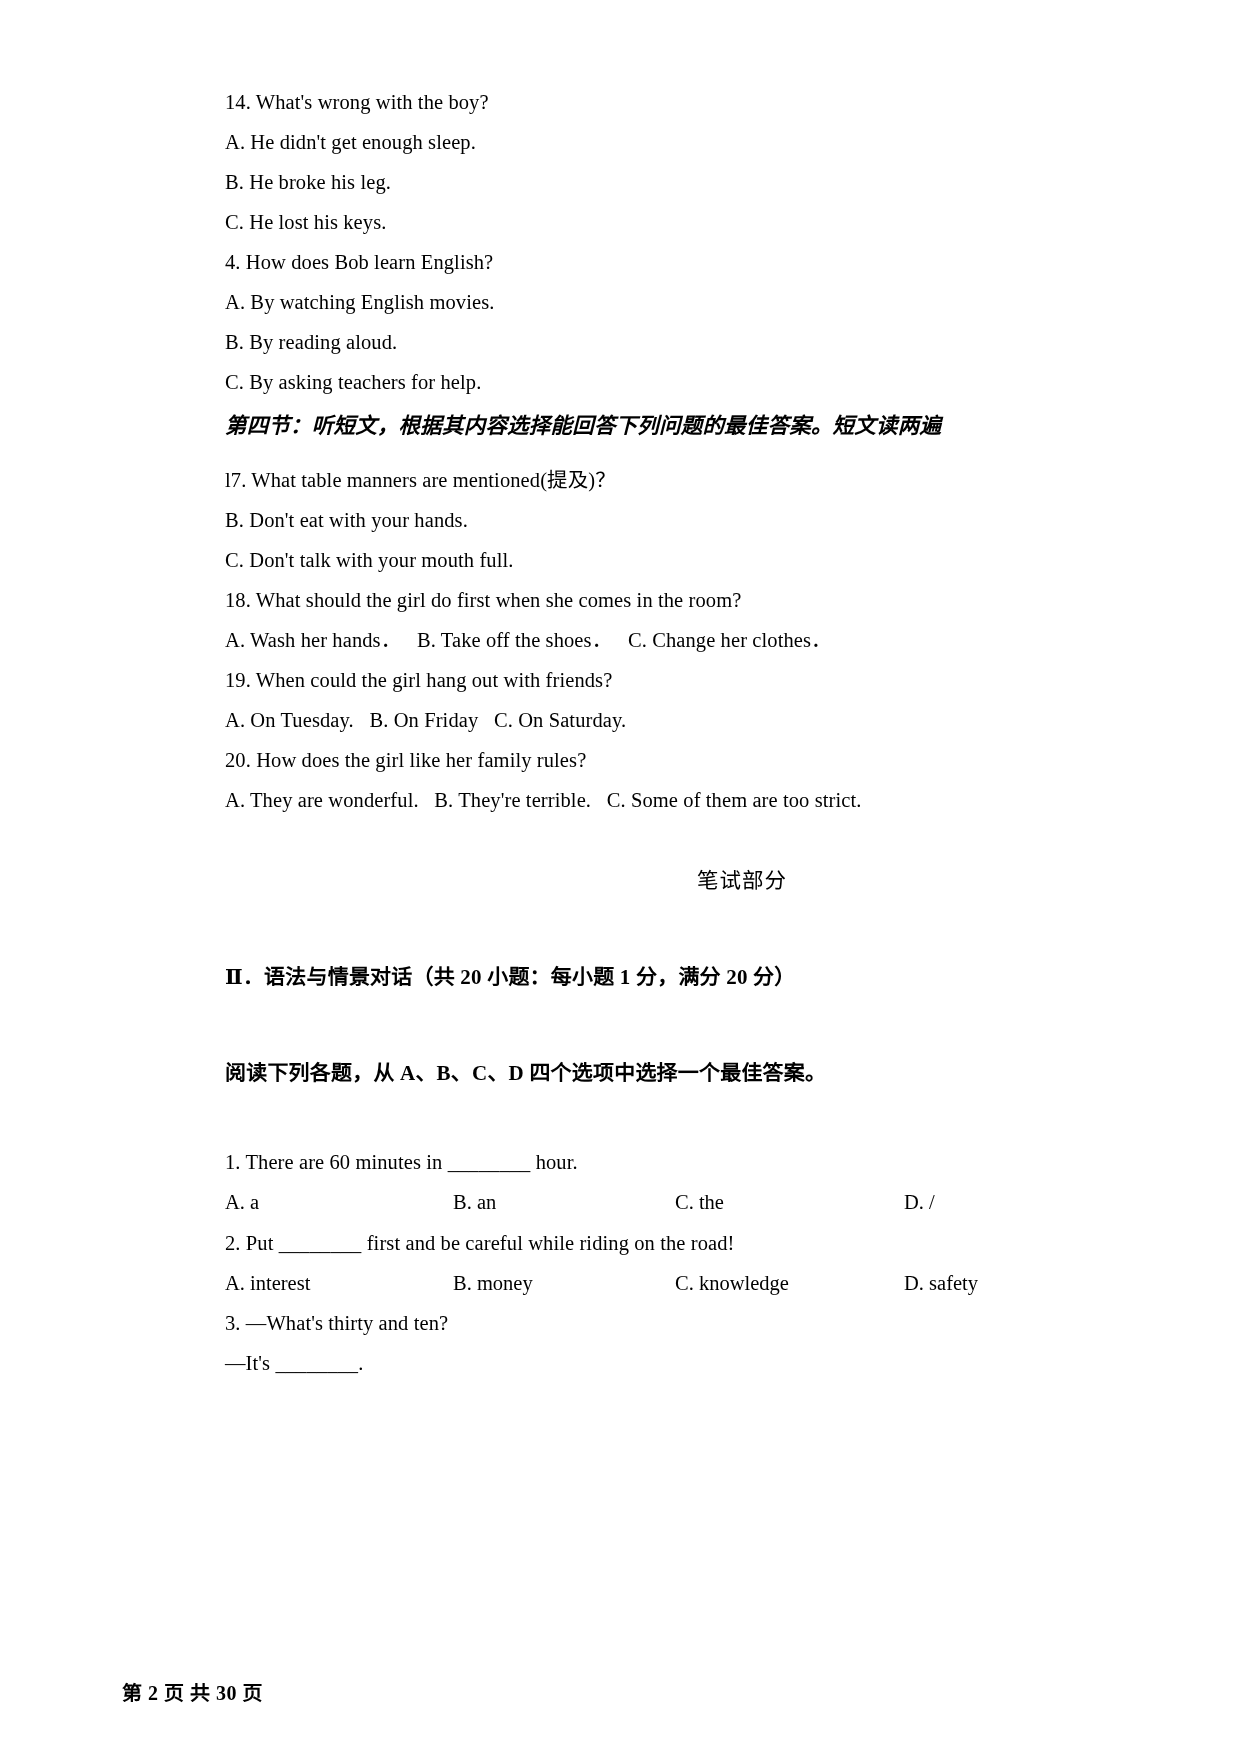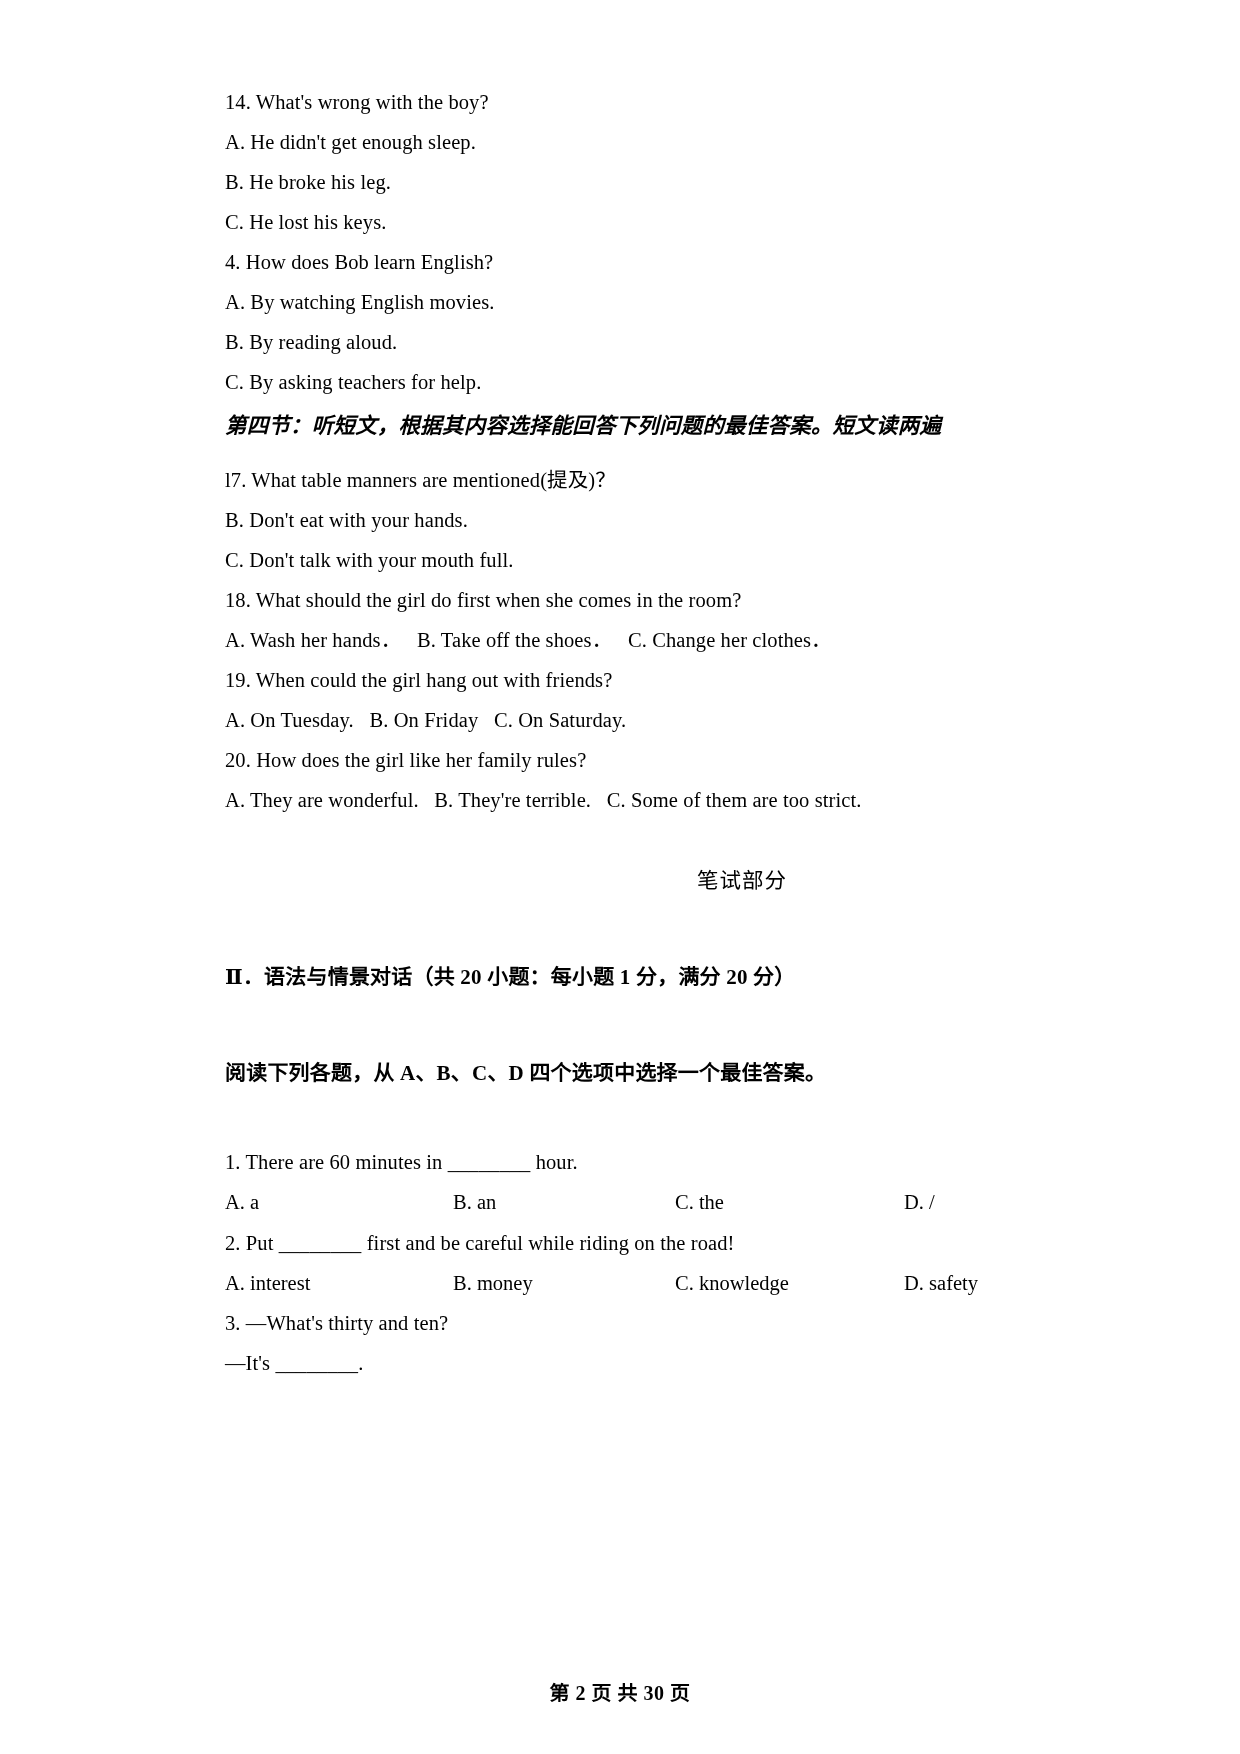--- a/index.html
+++ b/index.html
@@ -93,21 +93,20 @@
   .c2 { left: 228px; }
   .c3 { left: 450px; }
   .c4 { left: 679px; }
 
   
   .footer {
     position: absolute;
     left: 0;
     right: 0;
     bottom: 52px;
-    text-align: center;
     font-size: 20px;
     font-weight: bold;
     letter-spacing: 0.5px;
     white-space: pre;
   }
 </style>
 </head>
 <body>
 
 <div class="page">

